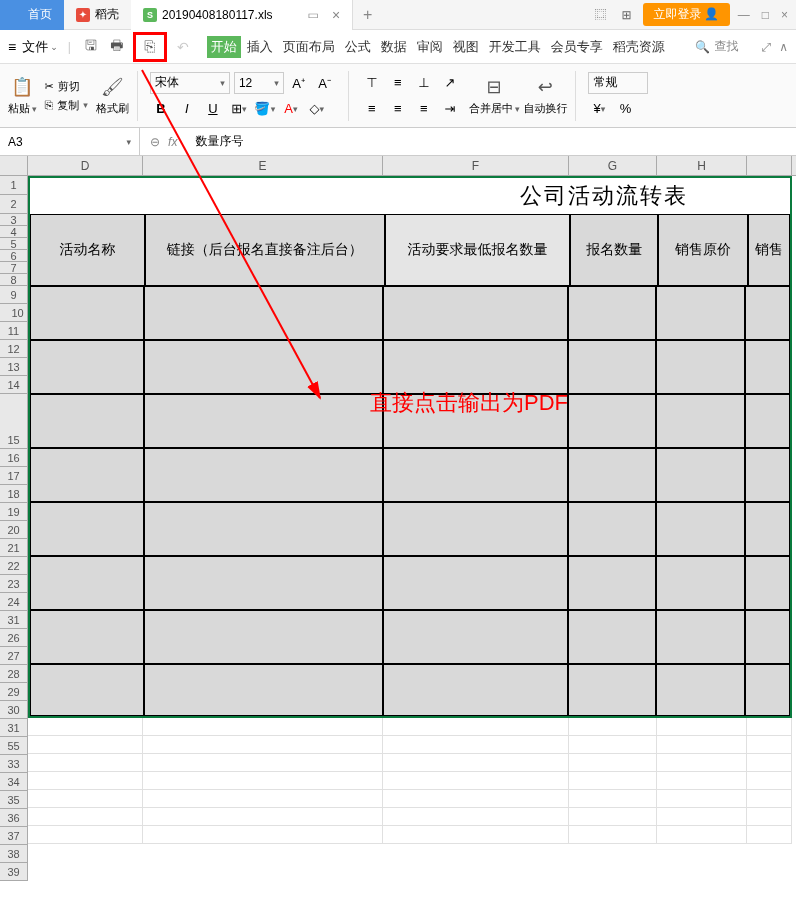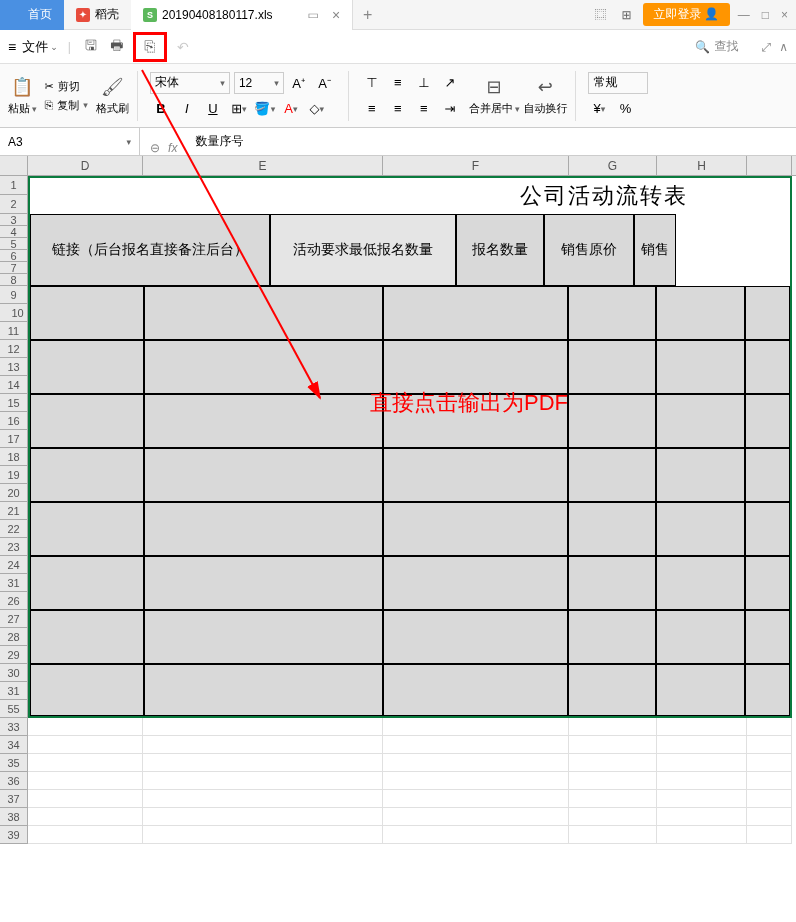--- a/index.html
+++ b/index.html
@@ -38,21 +38,21 @@
     .ribbon-big-icon { width: 24px; height: 24px; display: flex; align-items: center; justify-content: center; font-size: 18px; color: #555; }
     .ribbon-label { font-size: 11px; display: flex; align-items: center; gap: 2px; }
     .ribbon-row { display: flex; align-items: center; gap: 4px; }
     .ribbon-row-item { display: flex; align-items: center; gap: 4px; font-size: 11px; }
     .ribbon-sep { width: 1px; height: 50px; background: #ddd; margin: 0 4px; }
     .font-select { border: 1px solid #ccc; padding: 2px 4px; font-size: 12px; min-width: 80px; height: 22px; display: flex; align-items: center; justify-content: space-between; }
     .size-select { border: 1px solid #ccc; padding: 2px 4px; font-size: 12px; width: 50px; height: 22px; display: flex; align-items: center; justify-content: space-between; }
     .fmt-btn { width: 22px; height: 22px; display: flex; align-items: center; justify-content: center; border: 1px solid transparent; font-size: 13px; }
     
     
-    .formula-bar { height: 28px; display: flex; align-items: flex-end; border-bottom: 1px solid #ccc; }
+    .formula-bar { height: 28px; display: flex; align-items: center; border-bottom: 1px solid #ccc; }
     .cell-ref { width: 140px; border-right: 1px solid #ccc; padding: 0 8px; height: 100%; display: flex; align-items: center; justify-content: space-between; }
     .formula-icons { display: flex; align-items: center; gap: 8px; padding: 0 10px; color: #888; }
     .formula-input { flex: 1; padding: 0 8px; height: 100%; display: flex; align-items: center; }
     
     
     .sheet-area { position: relative; }
     .col-headers { display: flex; height: 20px; background: #e8e8e8; border-bottom: 1px solid #aaa; }
     .corner { width: 28px; border-right: 1px solid #aaa; background: #e8e8e8; }
     .col-h { border-right: 1px solid #aaa; text-align: center; line-height: 20px; color: #555; font-size: 12px; }
     .sheet-body { display: flex; }
@@ -105,20 +105,32 @@
     <span class="dropdown-arrow">⌄</span>
   </span>
   <span class="qbar-sep">|</span>
   <span class="qbar-icon">🖫</span>
   <span class="qbar-icon">🖶</span>
   <span class="pdf-highlight">
     <span class="qbar-icon">⎘</span>
   </span>
   <span class="qbar-icon" style="color:#ccc;">↶</span>
 
+  <div class="menu-tabs">
+    <span class="menu-tab active">开始</span>
+    <span class="menu-tab">插入</span>
+    <span class="menu-tab">页面布局</span>
+    <span class="menu-tab">公式</span>
+    <span class="menu-tab">数据</span>
+    <span class="menu-tab">审阅</span>
+    <span class="menu-tab">视图</span>
+    <span class="menu-tab">开发工具</span>
+    <span class="menu-tab">会员专享</span>
+    <span class="menu-tab">稻壳资源</span>
+  </div>
 
   <div class="search-box">
     <span>🔍</span>
     <span>查找</span>
   </div>
   <div class="collapse-icons">
     <span>⤢</span>
     <span>∧</span>
   </div>
 </div>
@@ -247,21 +259,21 @@
         <div class="row-h" style="height: 12px; line-height: 12px;">5</div>
         <div class="row-h" style="height: 12px; line-height: 12px;">6</div>
         <div class="row-h" style="height: 12px; line-height: 12px;">7</div>
         <div class="row-h" style="height: 12px; line-height: 12px;">8</div>
         <div class="row-h" style="height: 18px; line-height: 18px;">9</div>
         <div class="row-h" style="height: 18px; line-height: 18px; padding-left: 8px;">10</div>
         <div class="row-h" style="height: 18px; line-height: 18px;">11</div>
         <div class="row-h" style="height: 18px; line-height: 18px;">12</div>
         <div class="row-h" style="height: 18px; line-height: 18px;">13</div>
         <div class="row-h" style="height: 18px; line-height: 18px;">14</div>
-        <div class="row-h" style="height: 18px; line-height: 18px;">15</div>
+        <div class="row-h" style="height: 18px; line-height: 18px; margin-top: 37px;">15</div>
         <div class="row-h" style="height: 18px; line-height: 18px;">16</div>
         <div class="row-h" style="height: 18px; line-height: 18px;">17</div>
         <div class="row-h" style="height: 18px; line-height: 18px;">18</div>
         <div class="row-h" style="height: 18px; line-height: 18px;">19</div>
         <div class="row-h" style="height: 18px; line-height: 18px;">20</div>
         <div class="row-h" style="height: 18px; line-height: 18px;">21</div>
         <div class="row-h" style="height: 18px; line-height: 18px;">22</div>
         <div class="row-h" style="height: 18px; line-height: 18px;">23</div>
         <div class="row-h" style="height: 18px; line-height: 18px;">24</div>
         <div class="row-h" style="height: 18px; line-height: 18px;">31</div>
@@ -278,20 +290,21 @@
         <div class="row-h" style="height: 18px;">36</div>
         <div class="row-h" style="height: 18px;">37</div>
         <div class="row-h" style="height: 18px;">38</div>
         <div class="row-h" style="height: 18px;">39</div>
       </div>
     <div class="cells" id="cells-container">
         <div style="position: absolute; top: 0px; left: 0px; width: 764px; height: 38px; border-top: 2px solid rgb(10, 123, 62); border-left: 2px solid rgb(10, 123, 62); border-right: 2px solid rgb(10, 123, 62); background: rgb(255, 255, 255); display: flex; align-items: center; font-size: 22px; font-family: SimSun; letter-spacing: 2px;">
           <span style="position: absolute; left: 490px;">公司活动流转表</span>
         </div>
         <div style="position: absolute; top: 38px; left: 0px; width: 764px; height: 72px; display: flex; border-left: 2px solid rgb(10, 123, 62); border-right: 2px solid rgb(10, 123, 62);">
+          <div style="width: 115px; border: 1px solid rgb(0, 0, 0); background: rgb(217, 217, 217); display: flex; align-items: center; justify-content: center; font-size: 14px; font-family: SimSun; text-align: center; padding: 2px;">活动名称</div>
           <div style="width: 240px; border: 1px solid rgb(0, 0, 0); background: rgb(217, 217, 217); display: flex; align-items: center; justify-content: center; font-size: 14px; font-family: SimSun; text-align: center; padding: 2px;">链接（后台报名直接备注后台）</div>
           <div style="width: 186px; border: 1px solid rgb(0, 0, 0); background: #e5e5e5; display: flex; align-items: center; justify-content: center; font-size: 14px; font-family: SimSun; text-align: center; padding: 2px;">活动要求最低报名数量</div>
           <div style="width: 88px; border: 1px solid rgb(0, 0, 0); background: rgb(217, 217, 217); display: flex; align-items: center; justify-content: center; font-size: 14px; font-family: SimSun; text-align: center; padding: 2px;">报名数量</div>
           <div style="width: 90px; border: 1px solid rgb(0, 0, 0); background: rgb(217, 217, 217); display: flex; align-items: center; justify-content: center; font-size: 14px; font-family: SimSun; text-align: center; padding: 2px;">销售原价</div>
           <div style="width: 42px; border: 1px solid rgb(0, 0, 0); background: rgb(217, 217, 217); display: flex; align-items: center; justify-content: center; font-size: 14px; font-family: SimSun; text-align: center; padding: 2px;">销售</div>
         </div>
         <div style="position: absolute; top: 110px; left: 0px; width: 764px; height: 54px; display: flex; border-left: 2px solid rgb(10, 123, 62); border-right: 2px solid rgb(10, 123, 62);">
           <div style="width: 115px; border: 1px solid rgb(0, 0, 0); background: rgb(217, 217, 217);"></div>
           <div style="width: 240px; border: 1px solid rgb(0, 0, 0); background: rgb(217, 217, 217);"></div>
           <div style="width: 186px; border: 1px solid rgb(0, 0, 0); background: rgb(217, 217, 217);"></div>

